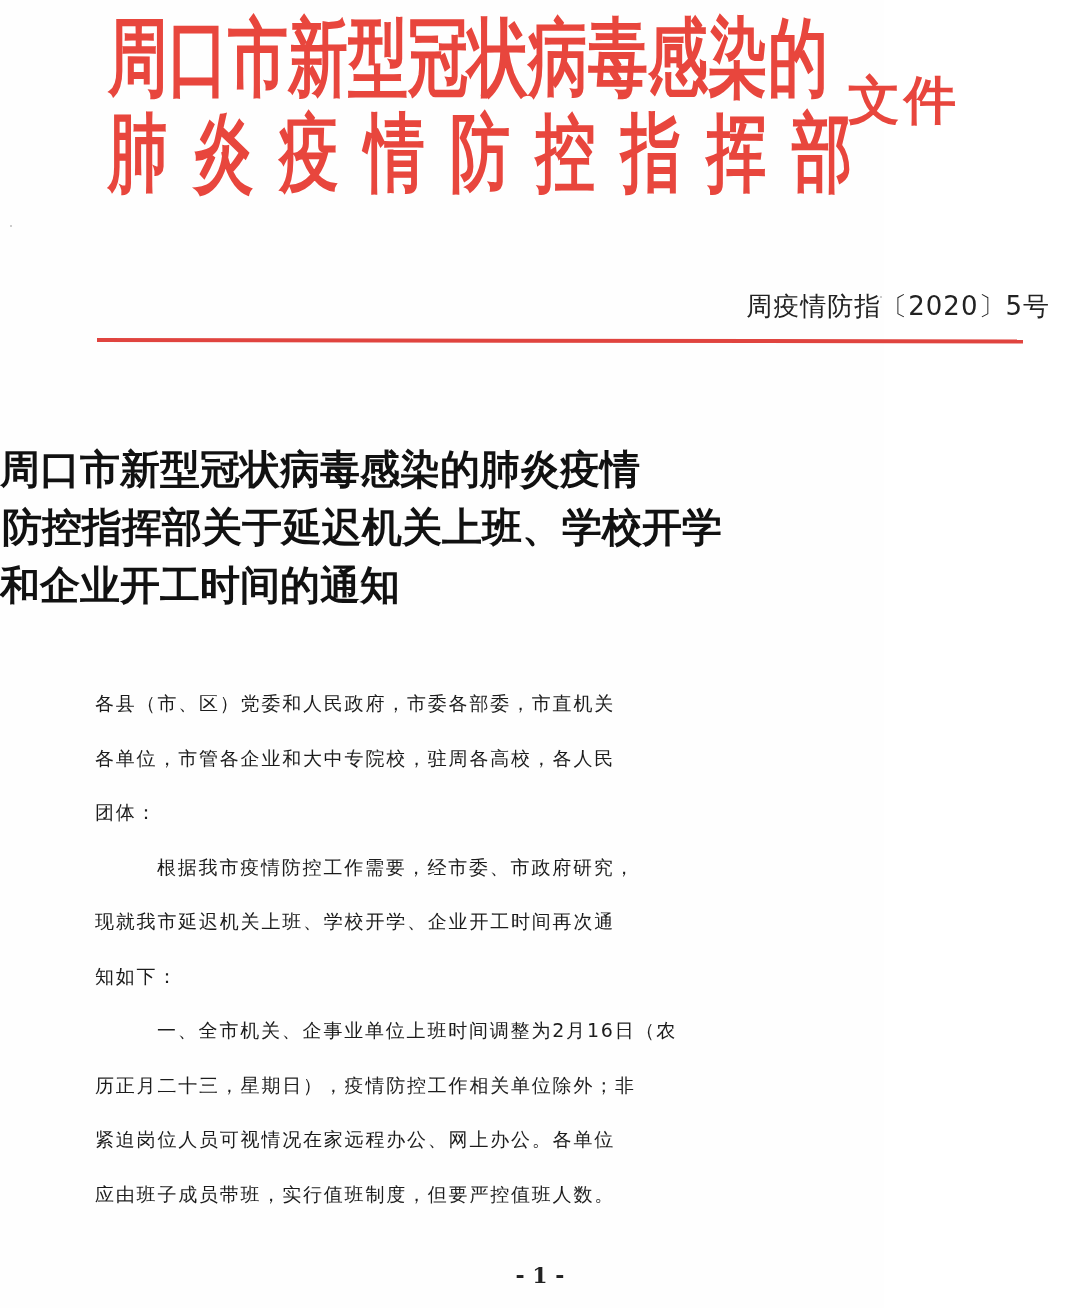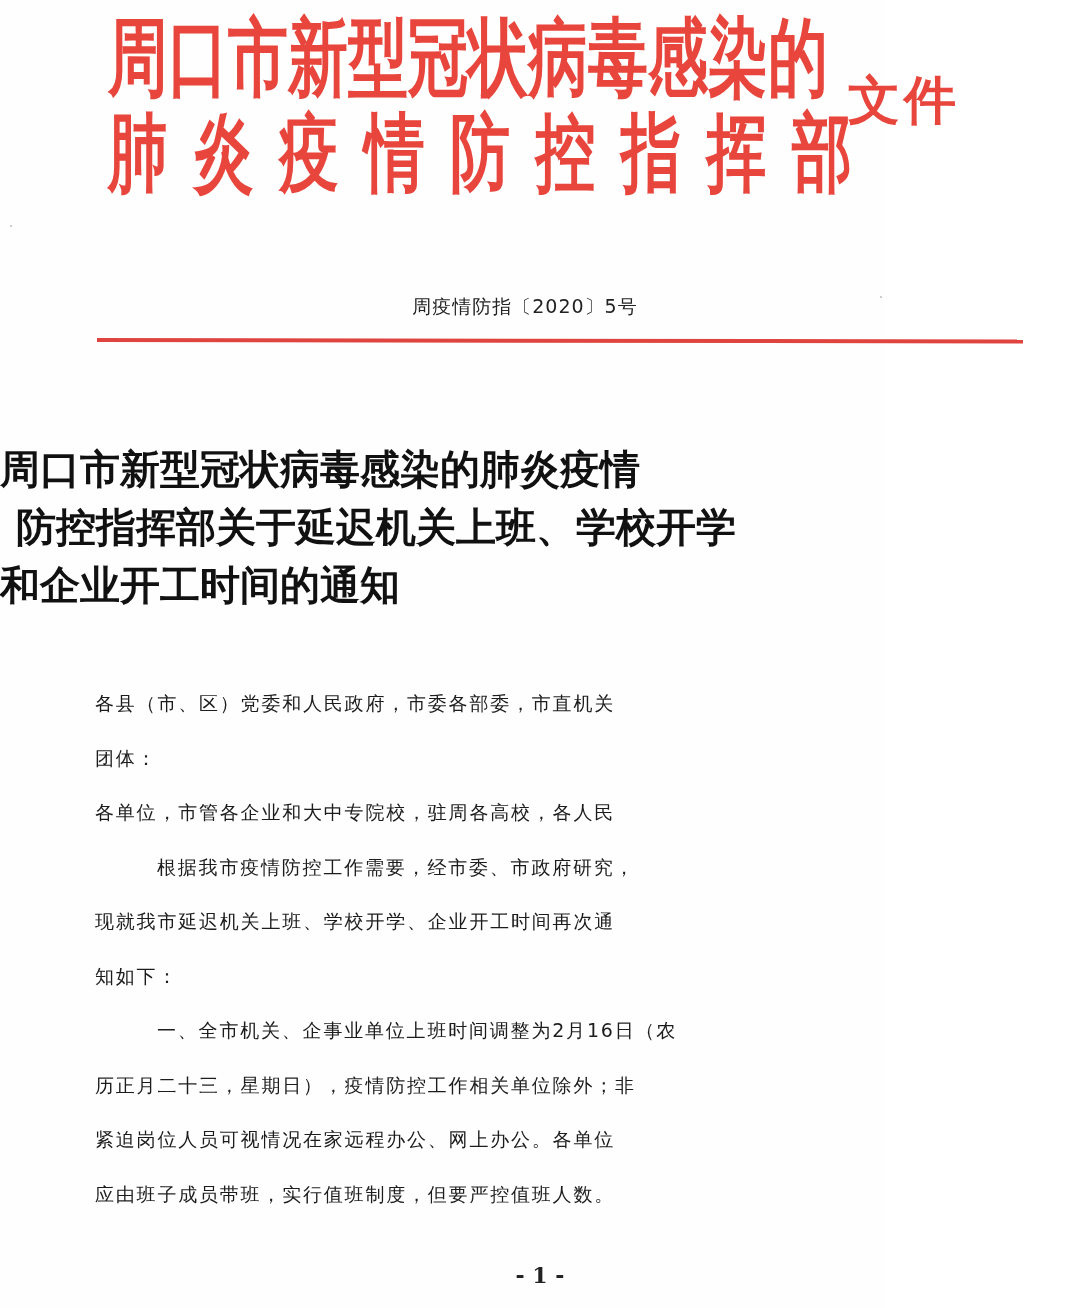--- a/index.html
+++ b/index.html
@@ -67,23 +67,23 @@
       font-weight: bold;
       white-space: nowrap;
       letter-spacing: 4px;
     }
     
     .doc-number {
       position: absolute;
       left: 0;
       top: 284px;
       width: 1050px;
-      text-align: center;
+      text-align: right;
       font-family: "DejaVu Sans", "Liberation Sans", sans-serif;
-      font-size: 19px;
+      font-size: 26px;
       line-height: 44px;
       color: #222;
       letter-spacing: 1px;
     }
     .red-rule {
       position: absolute;
       left: 97px;
       top: 338px;
       width: 926px;
       height: 4px;
@@ -104,21 +104,21 @@
       color: #111;
     }
     .title-line {
       display: block;
       height: 58px;
       line-height: 58px;
       white-space: nowrap;
       letter-spacing: 0px;
     }
     .title-line-1 { padding-left: 0px; }
-    .title-line-2 { padding-left: 16px; }
+    .title-line-2 { padding-left: 2px; }
     
     .body {
       position: absolute;
       left: 95px;
       top: 676px;
       width: 880px;
       font-family: "DejaVu Sans", "Liberation Sans", sans-serif;
       font-size: 19px;
       color: #1c1c1c;
     }
@@ -167,22 +167,22 @@
 
   <div class="title">
     <span class="title-line title-line-1">周口市新型冠状病毒感染的肺炎疫情</span>
     <span class="title-line title-line-2">防控指挥部关于延迟机关上班、学校开学</span>
     <span class="title-line title-line-3">和企业开工时间的通知</span>
   </div>
 
   <div class="body">
     <div>
       <span class="body-line">各县（市、区）党委和人民政府，市委各部委，市直机关</span>
+      <span class="body-line">各单位，市管各企业和大中专院校，驻周各高校，各人民</span>
       <span class="body-line">团体：</span>
-      <span class="body-line">各单位，市管各企业和大中专院校，驻周各高校，各人民</span>
     </div>
     <div>
       <span class="body-line indent">根据我市疫情防控工作需要，经市委、市政府研究，</span>
       <span class="body-line">现就我市延迟机关上班、学校开学、企业开工时间再次通</span>
       <span class="body-line">知如下：</span>
     </div>
     <div>
       <span class="body-line indent">一、全市机关、企事业单位上班时间调整为2月16日（农</span>
       <span class="body-line">历正月二十三，星期日），疫情防控工作相关单位除外；非</span>
       <span class="body-line">紧迫岗位人员可视情况在家远程办公、网上办公。各单位</span>

